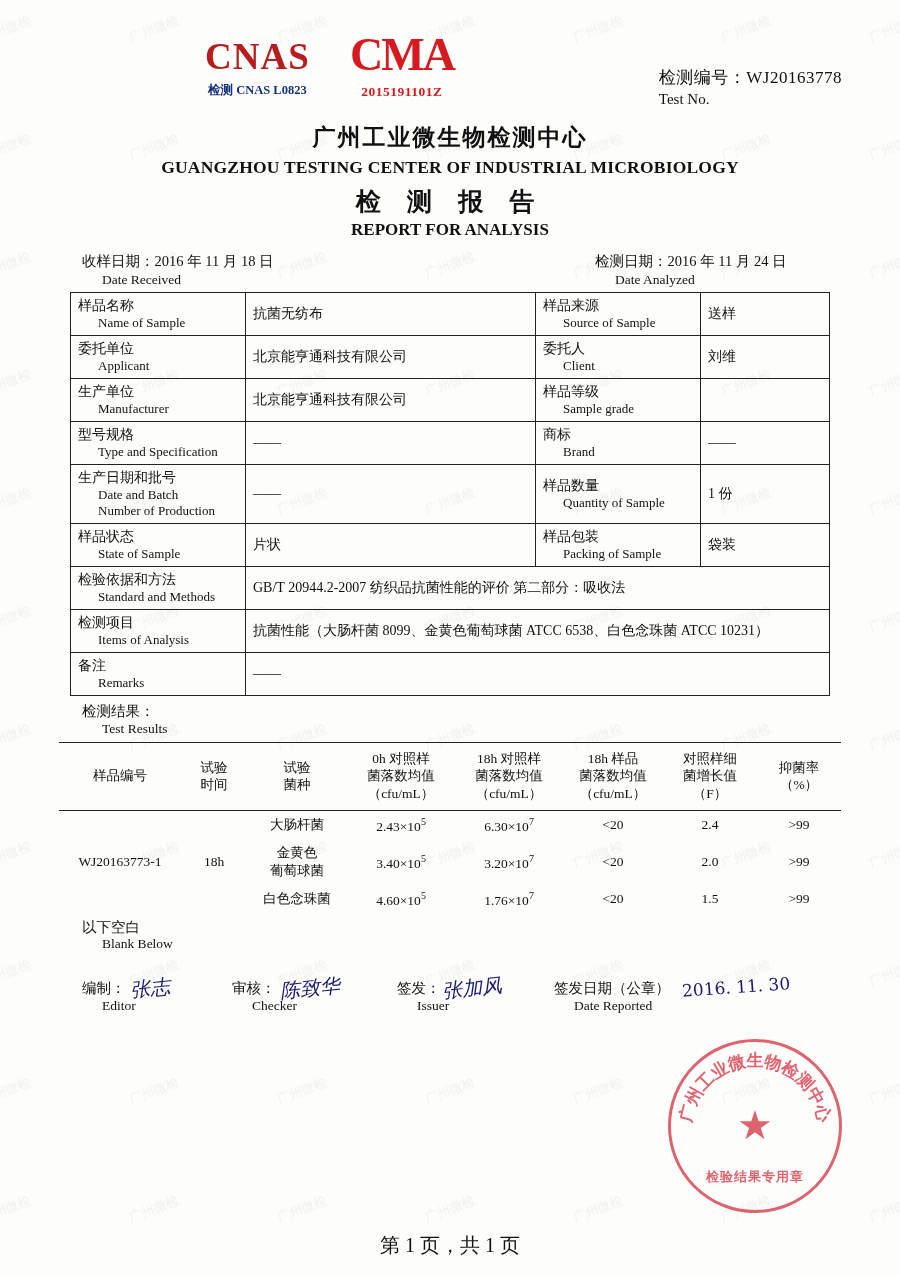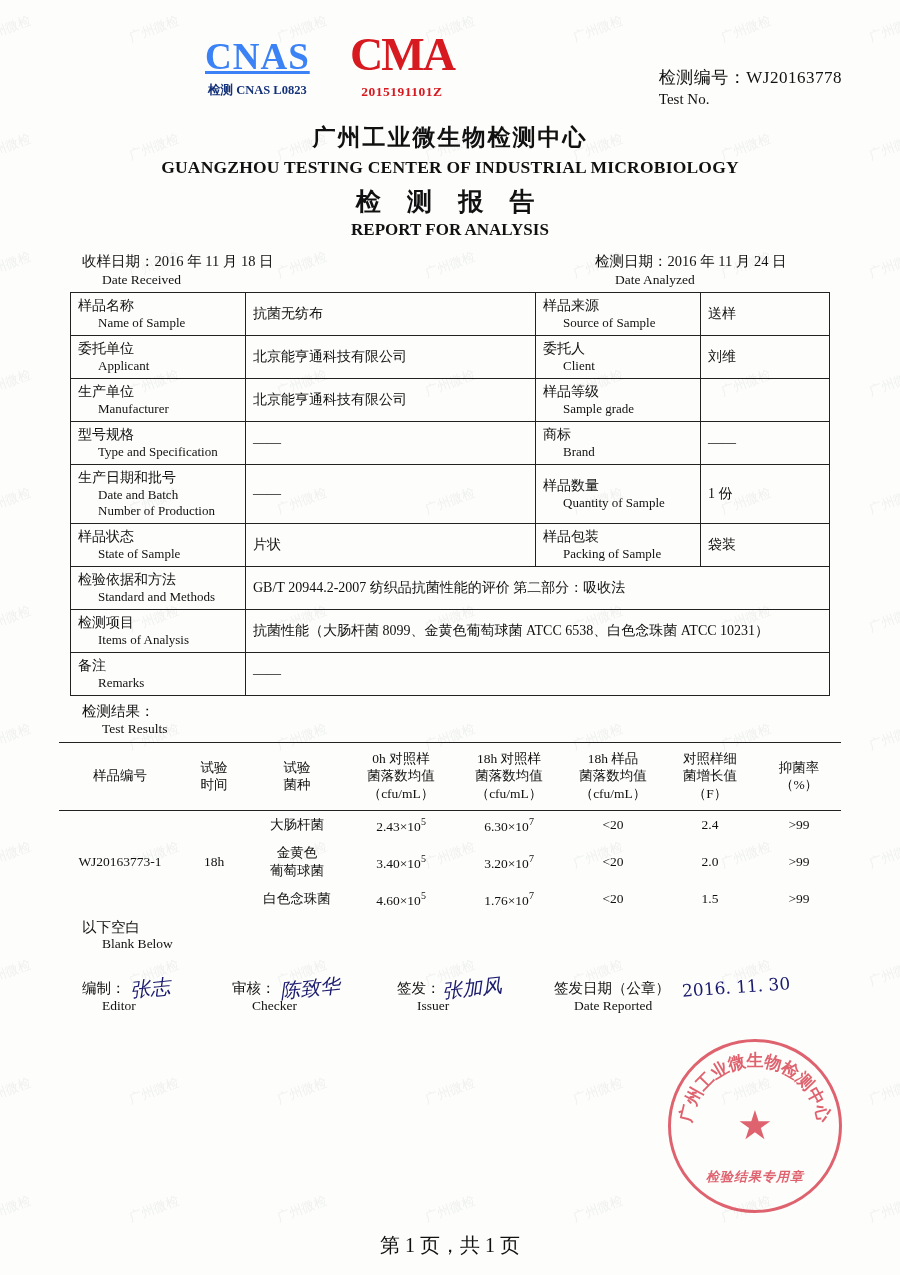--- a/index.html
+++ b/index.html
@@ -32,23 +32,22 @@
 
   
   .logos{position:relative;height:110px;}
   .ilac{
     position:absolute;left:30px;top:18px;width:108px;height:66px;
   }
   .ilac svg{display:block;}
   .cnas{position:absolute;left:165px;top:20px;text-align:center;}
   .cnas .big{
     font-family:"Liberation Serif", serif;
-    font-weight:bold;font-size:37px;color:#3b82f6;letter-spacing:1px;
+    font-weight:bold;font-size:37px;color:#b91c1c;letter-spacing:1px;
     line-height:1;
-    text-decoration:underline;
   }
   .cnas .sub{
     font-size:12.5px;font-weight:bold;color:#14327a;margin-top:7px;
   }
   .cma{position:absolute;left:310px;top:14px;text-align:center;}
   .cma .mark{
     font-family:"Liberation Serif", serif;
     font-weight:bold;font-size:46px;color:#d71920;letter-spacing:-2px;
     line-height:1;
   }
@@ -136,21 +135,21 @@
   .redstamp .star{
     position:absolute;left:50%;top:50%;transform:translate(-50%,-50%);
     color:#d3283a;font-size:40px;line-height:1;
   }
   .redstamp .rt{
     position:absolute;left:0;top:0;width:168px;height:168px;
     color:#d3283a;font-size:13px;font-weight:bold;
   }
   .redstamp .bt{
     position:absolute;left:0;bottom:24px;width:168px;text-align:center;
-    color:#d3283a;font-size:13px;font-weight:bold;letter-spacing:1px;font-style:italic;
+    color:#d3283a;font-size:13px;font-weight:bold;letter-spacing:1px;
   }
   .footer{
     position:absolute;left:0;bottom:16px;width:900px;text-align:center;font-size:20px;
   }
   .handdate{
     position:absolute;color:#1a1a6e;font-family:"DejaVu Serif",serif;font-size:17px;
     transform:rotate(-4deg);
   }
 </style>
 </head>

